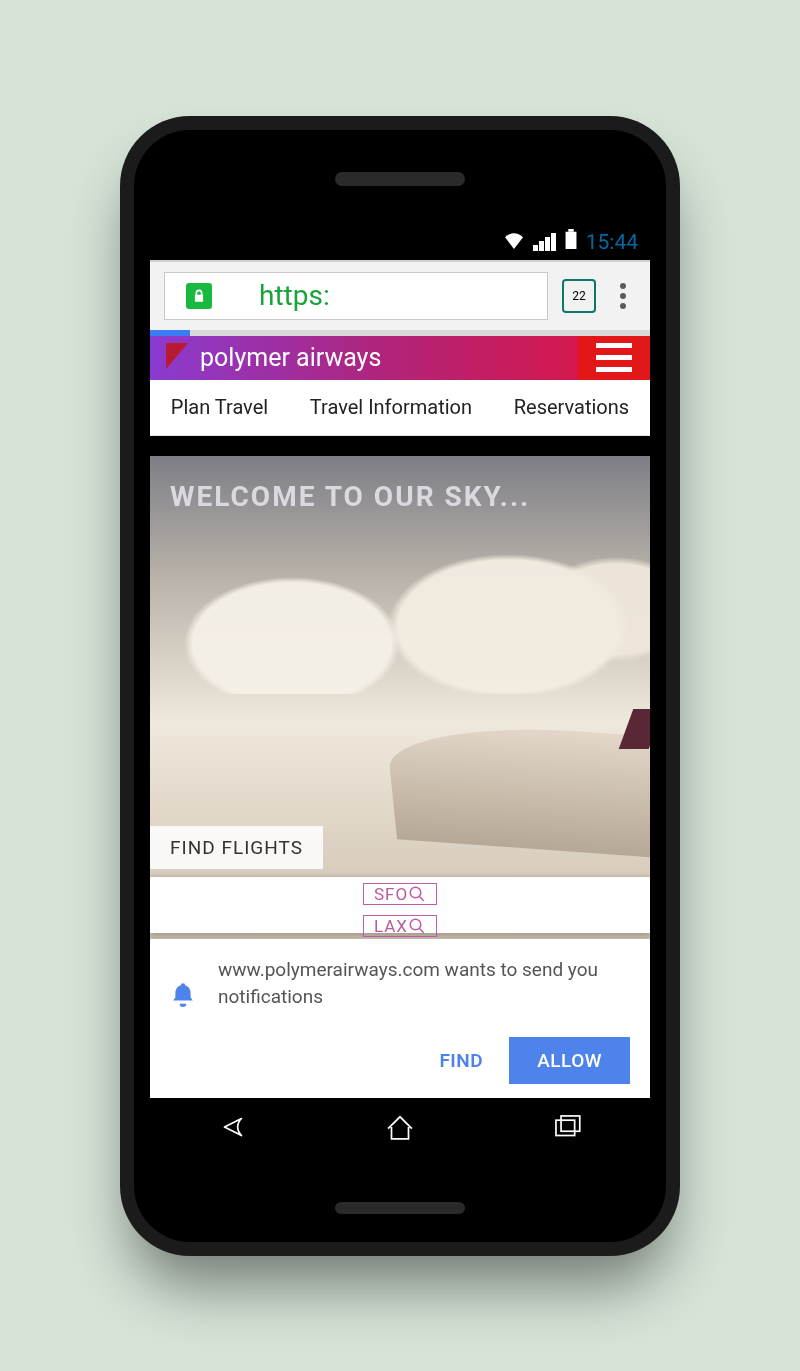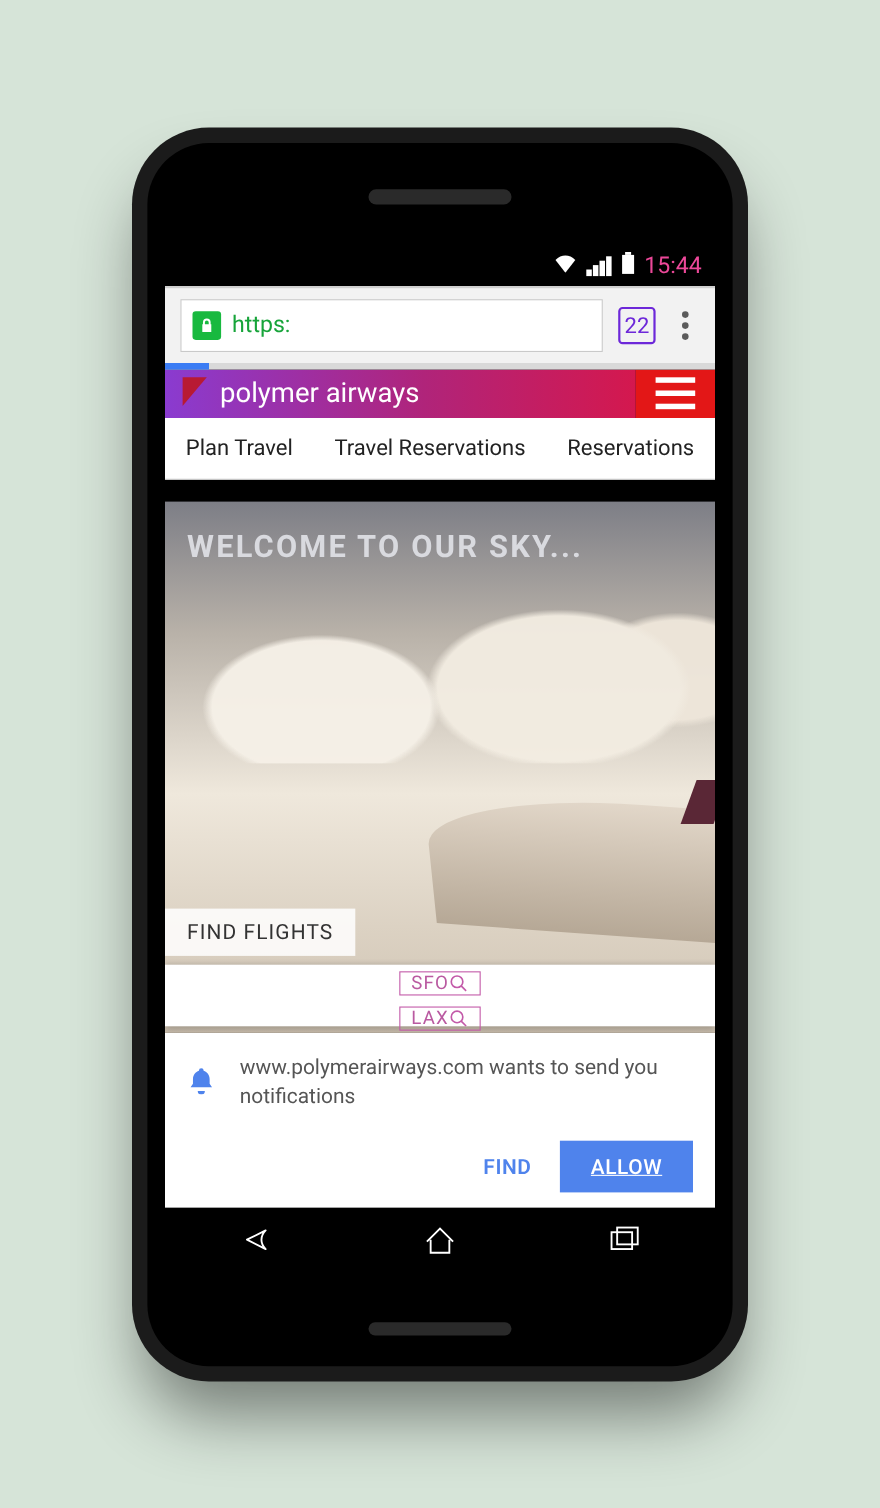--- a/index.html
+++ b/index.html
@@ -6,32 +6,32 @@
   body { background:#d6e4d8; width:800px; height:1371px; display:flex; align-items:center; justify-content:center; }
 
   .phone { width:560px; height:1140px; background:#1b1b1b; border-radius:70px; position:relative; box-shadow:0 40px 60px -10px rgba(0,0,0,.45); }
   .phone-inner { position:absolute; inset:14px; background:#000; border-radius:56px; }
   .speaker { position:absolute; top:56px; left:50%; transform:translateX(-50%); width:130px; height:14px; background:#2a2a2a; border-radius:10px; }
   .speaker-b { position:absolute; bottom:42px; left:50%; transform:translateX(-50%); width:130px; height:12px; background:#2a2a2a; border-radius:10px; }
 
   .screen { position:absolute; top:108px; left:30px; right:30px; bottom:96px; background:#000; display:flex; flex-direction:column; overflow:hidden; }
 
   
-  .status { height:36px; background:#000; color:#ec4899; display:flex; align-items:center; justify-content:flex-end; gap:8px; padding:0 12px; font-size:21px; }
+  .status { height:36px; background:#000; color:#0369a1; display:flex; align-items:center; justify-content:flex-end; gap:8px; padding:0 12px; font-size:21px; }
   .sig { display:flex; align-items:flex-end; gap:1px; }
   .sig span { width:5px; background:#fff; }
   .wifi-ico,.batt-ico { display:inline-block; }
 
   
   .omnibox { height:70px; background:#f2f2f2; display:flex; align-items:center; gap:14px; padding:0 14px; border-top:2px solid #d0d0d0; }
-  .url-field { flex:1; height:48px; background:#fff; border:1px solid #c9c9c9; display:flex; align-items:center; padding:0 10px; font-size:21px; color:#4d4d4d; overflow:hidden; white-space:nowrap; }
+  .url-field { flex:1; height:48px; background:#fff; border:1px solid #c9c9c9; display:flex; align-items:center; padding:0 21px; font-size:28px; color:#4d4d4d; overflow:hidden; white-space:nowrap;gap:37px; }
   .lock { width:26px; height:26px; background:#18b93f; border-radius:3px; display:flex; align-items:center; justify-content:center; margin-right:10px; flex:none; }
   .lock svg{width:14px;height:14px;fill:#fff;}
   .https{color:#17a43a;}
-  .tabcount { width:34px; height:34px; border:2px solid #6d28d9; border-radius:4px; display:flex; align-items:center; justify-content:center; font-size:20px; color:#6d28d9; }
+  .tabcount { width:34px; height:34px; border:2px solid #0f766e; border-radius:4px; display:flex; align-items:center; justify-content:center; font-size:12px; color:#000000; }
   .kebab { width:26px; display:flex; flex-direction:column; align-items:center; gap:4px; }
   .kebab span{width:6px;height:6px;background:#5b5b5b;border-radius:50%;}
 
   .progress { height:6px; background:#d9d9d9; position:relative; }
   .progress .bar{ position:absolute; left:0; top:0; bottom:0; width:8%; background:#3b7cf4; }
 
   
   .site-header{ height:44px; display:flex; }
   .brand{ flex:1; background:linear-gradient(90deg,#8a3bd0 0%,#b0247a 55%,#d4184e 100%); color:#fff; display:flex; align-items:center; gap:12px; padding:0 16px; font-size:25px; }
   .brand-logo{ width:0;height:0; border-top:0 solid transparent; border-bottom:26px solid transparent; border-left:22px solid #b81a33; transform:translateY(-2px); }
@@ -50,27 +50,27 @@
   .find-label{ position:absolute; left:0; bottom:70px; background:rgba(255,255,255,.85); padding:10px 20px; font-size:19px; letter-spacing:1px; color:#333; }
 
   .search-row{ position:absolute; left:0; right:0; bottom:6px; height:56px; background:#fff; display:flex; align-items:center; gap:10px; padding:6px 6px; box-shadow:0 -2px 4px rgba(0,0,0,.1),0 4px 6px rgba(0,0,0,.2);flex-direction:column; }
   .fld{ flex:1; height:40px; border:1.5px solid #c35aa9; display:flex; align-items:center; justify-content:space-between; padding:0 10px; color:#ba5aa1; font-size:17px; letter-spacing:1px; }
   .fld svg{ width:18px; height:18px; stroke:#c35aa9; fill:none; stroke-width:2; }
   .go-btn{ width:46px; height:40px; background:#7d1c88; color:#fff; display:flex; align-items:center; justify-content:center; }
   .go-btn svg{ width:16px;height:16px; stroke:#fff; fill:none; stroke-width:3; }
 
   
   .perm{ background:#fff; padding:18px 20px 14px 20px; box-shadow:0 -1px 4px rgba(0,0,0,.15); }
-  .perm-row{ display:flex; gap:22px; align-items:center; }
+  .perm-row{ display:flex; gap:22px; align-items:flex-end; }
   .bell{ flex:none; width:26px; }
   .bell svg{ width:26px; height:26px; fill:#4f83ec; }
   .perm-msg{ font-size:19px; color:#555; line-height:1.4; }
   .perm-actions{ display:flex; justify-content:flex-end; gap:26px; margin-top:26px; align-items:center; }
   .deny{ color:#4f83ec; font-size:19px; font-weight:600; letter-spacing:.5px; }
-  .allow{ background:#4f83ec; color:#fff; font-size:19px; font-weight:500; letter-spacing:.5px; padding:12px 28px;text-decoration:underline; }
+  .allow{ background:#4f83ec; color:#fff; font-size:19px; font-weight:500; letter-spacing:.5px; padding:12px 28px; }
 
   
   .navbar{ height:62px; background:#000; display:flex; align-items:center; justify-content:space-around; }
   .navbar svg{ width:34px; height:34px; stroke:#fff; fill:none; stroke-width:2; }
 </style>
 </head>
 <body>
 
 <div class="phone">
   <div class="phone-inner"></div>
@@ -130,21 +130,21 @@
       </div>
       <div class="hamburger">
           <span></span>
           <span></span>
           <span></span>
         </div>
     </div>
 
     <div class="navtabs">
       <span>Plan Travel</span>
-      <span>Travel Reservations</span>
+      <span>Travel Information</span>
       <span>Reservations</span>
     </div>
 
     <div class="hero">
       <div class="clouds"></div>
       <div class="wing"></div>
       <div class="wingtip"></div>
       <div class="hero-title">WELCOME TO OUR SKY...</div>
       <div class="find-label">FIND FLIGHTS</div>
 

